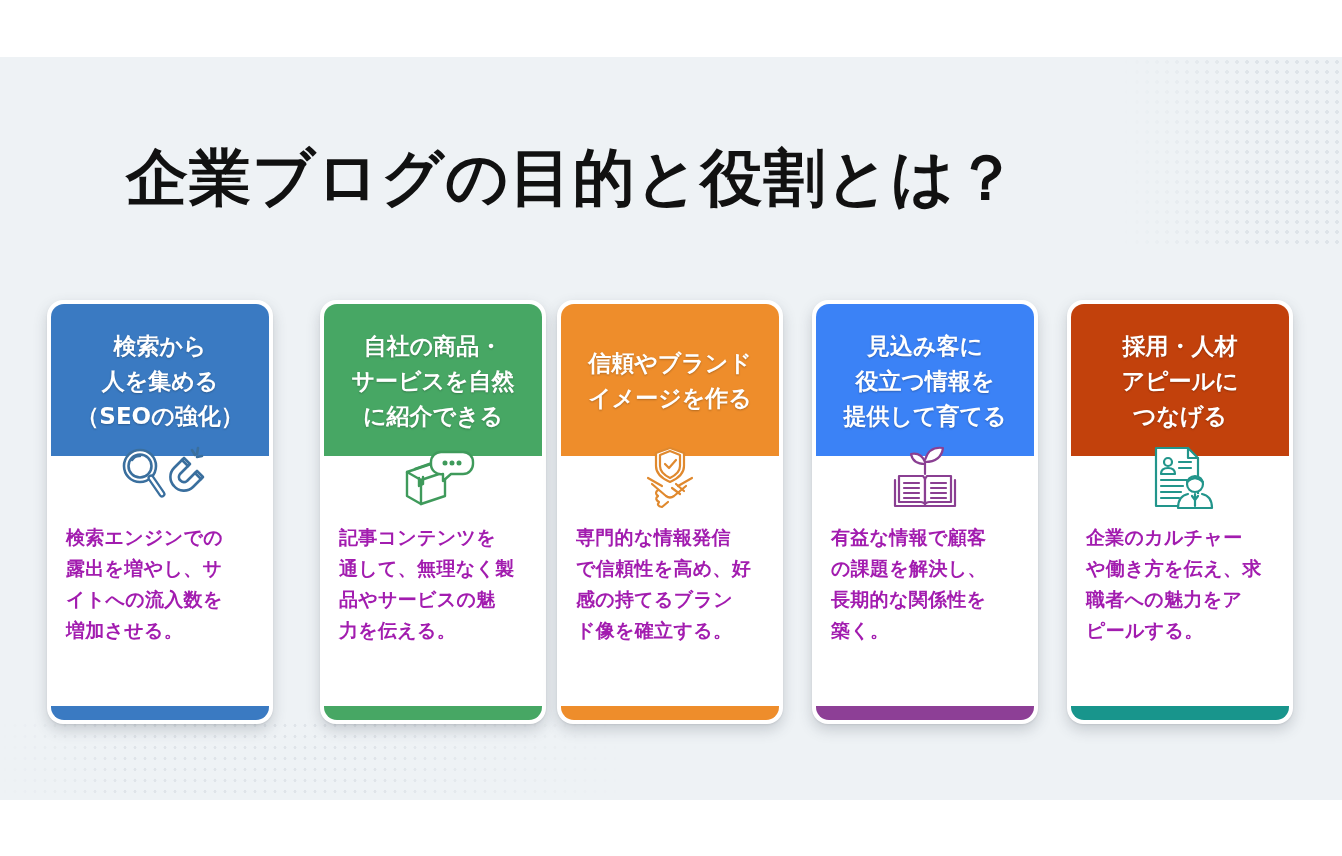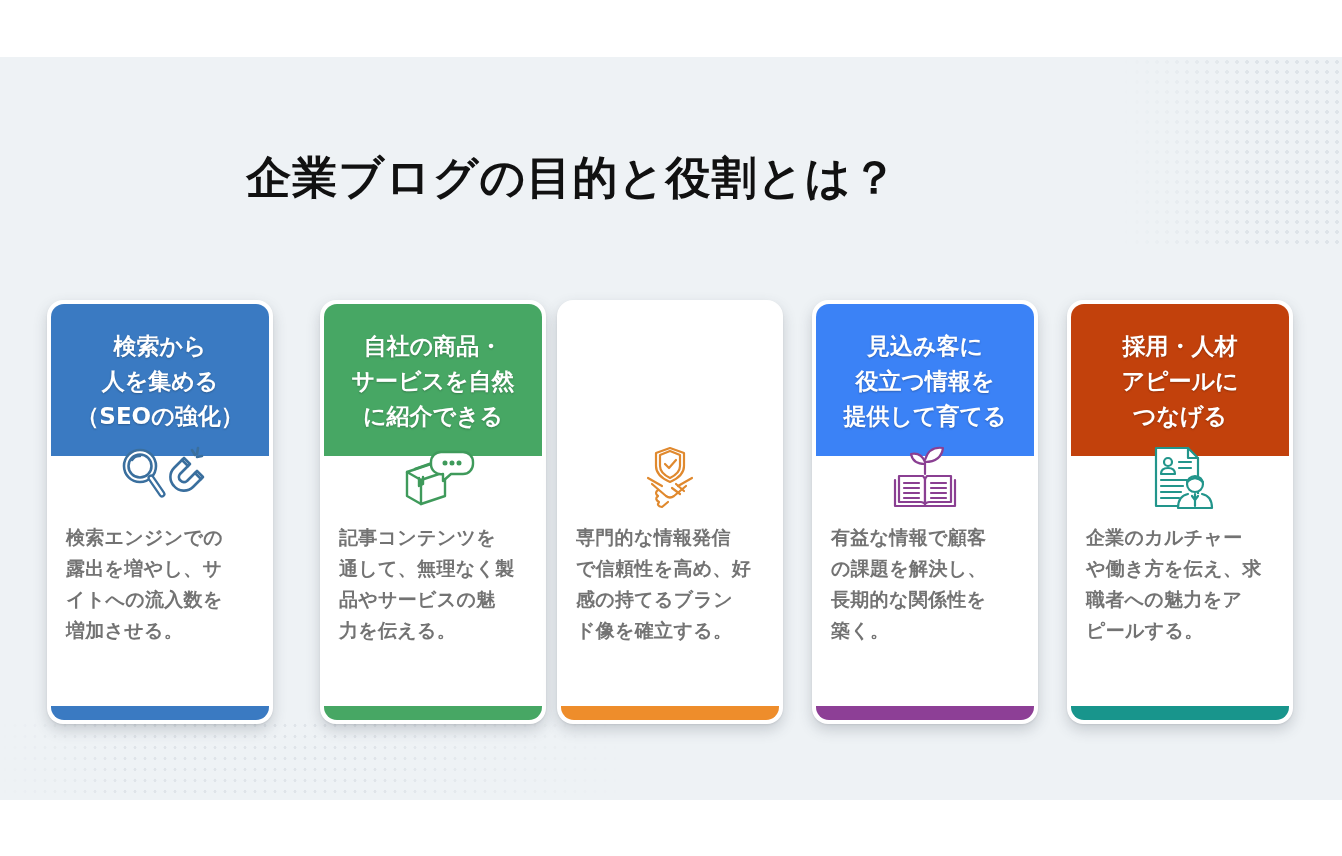--- a/index.html
+++ b/index.html
@@ -21,21 +21,21 @@
   }
   .dots-bl {
     position:absolute; left:0; top:720px; width:620px; height:80px;
     background-image: radial-gradient(#dfe4e9 1.4px, transparent 1.6px);
     background-size:10px 11px;
     -webkit-mask-image: linear-gradient(to right, transparent, #000 20%, #000 60%, transparent);
     mask-image: linear-gradient(to right, transparent, #000 20%, #000 60%, transparent);
   }
   .title {
     position:absolute; left:0; width:1144px; top:136px; text-align:center;
-    font-size:45px; font-weight:bold; color:#111; letter-spacing:1px; line-height:84px;
+    font-size:62px; font-weight:bold; color:#111; letter-spacing:1px; line-height:84px;
   }
   .card {
     position:absolute; top:300px; width:226px; height:424px;
     background:#fff; border-radius:16px;
     box-shadow: 0 6px 14px rgba(60,70,80,.22), 0 1px 2px rgba(0,0,0,.08);
   }
   .card-inner {
     position:absolute; left:4px; top:4px; right:4px; bottom:4px;
     border-radius:13px; overflow:hidden; background:#fff;
   }
@@ -52,21 +52,21 @@
   .card-foot::before {
     content:""; position:absolute; left:0; right:0; top:-14px; height:14px;
     background:#fff; border-radius:0 0 14px 14px;
   }
   .card-icon {
     position:absolute; left:50%; top:140px; transform:translateX(-50%);
     width:100px; height:70px; display:flex; justify-content:center; align-items:flex-start;
   }
   .card-body {
     position:absolute; left:15px; right:10px; top:218px;
-    font-size:19px; font-weight:bold; line-height:31px; color:#737373;
+    font-size:19px; font-weight:bold; line-height:31px; color:#a21caf;
     white-space:pre-line; letter-spacing:.3px;
   }
 </style>
 </head>
 <body>
 
 <div class="panel"></div>
 <div class="dots-tr"></div>
 <div class="dots-bl"></div>
 
@@ -117,20 +117,22 @@
     <div class="card-body">記事コンテンツを
 通して、無理なく製
 品やサービスの魅
 力を伝える。</div>
     <div class="card-foot" style="background:#47a764"></div>
   </div>
 </div>
 
 <div class="card" style="left:557px">
   <div class="card-inner">
+    <div class="card-head" style="background:#ee8d2b">信頼やブランド
+イメージを作る</div>
     <div class="card-icon">
       <svg width="96" height="70" viewBox="0 0 96 70" fill="none" stroke="#e0892e" stroke-width="2.2" stroke-linecap="round" stroke-linejoin="round">
         <path d="M48 4 L62 9 L62 22 Q62 32 48 38 Q34 32 34 22 L34 9 Z" fill="#fff"></path>
         <path d="M38 11 L48 7 L58 11 L58 22 Q58 29 48 34 Q38 29 38 22 Z"></path>
         <path d="M43 20 L47 24 L54 16"></path>
         <path d="M26 34 L40 42 M70 34 L56 42"></path>
         <path d="M30 40 L44 52 Q48 55 52 52 L64 42"></path>
         <path d="M36 46 q-4 3 0 6 q-4 3 1 6 q-3 4 3 5 L46 58"></path>
         <path d="M50 44 L58 50 M54 40 L62 47"></path>
       </svg>

